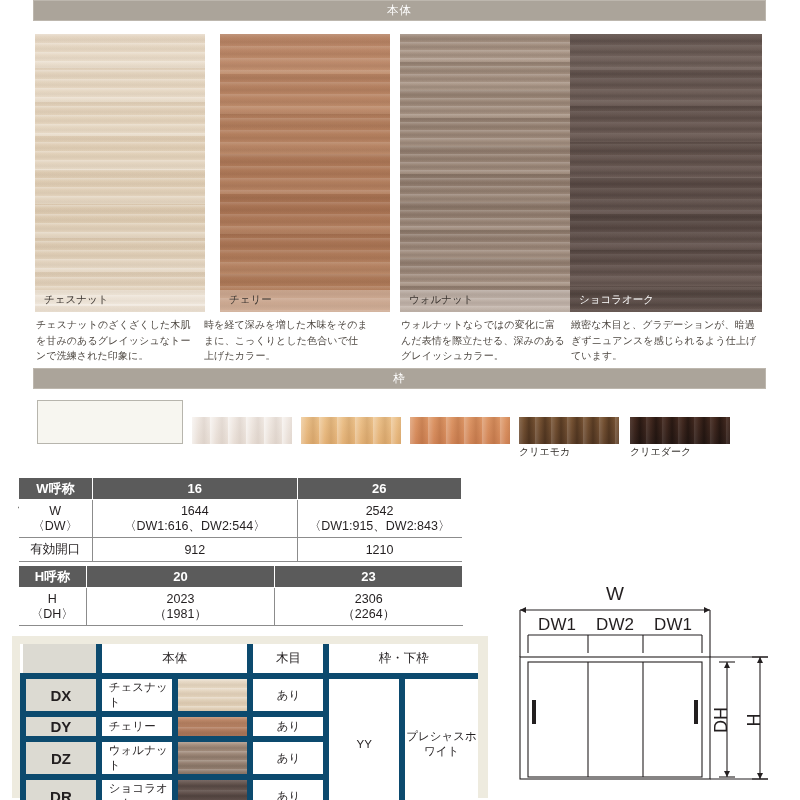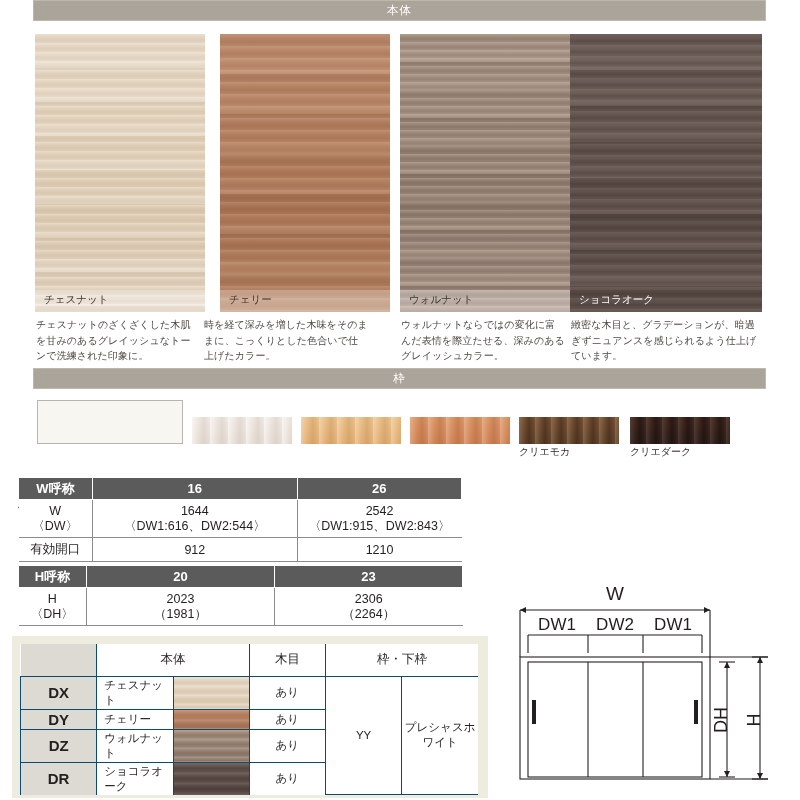--- a/index.html
+++ b/index.html
@@ -136,21 +136,21 @@
     padding: 8px 10px 8px 8px;
   }
   table.cc {
     width: 100%; height: 100%;
     border-collapse: collapse;
     table-layout: fixed;
     font-size: 11.5px;
     background: #ffffff;
   }
   table.cc td {
-    border: 1px solid #0c4a6e;
+    border: 6px solid #0c4a6e;
     text-align: center;
     vertical-align: middle;
     color: #231f20;
     background: #ffffff;
   }
   table.cc td.code {
     background: #dcdad2;
     font-weight: bold;
     font-size: 15px;
     width: 44px;

